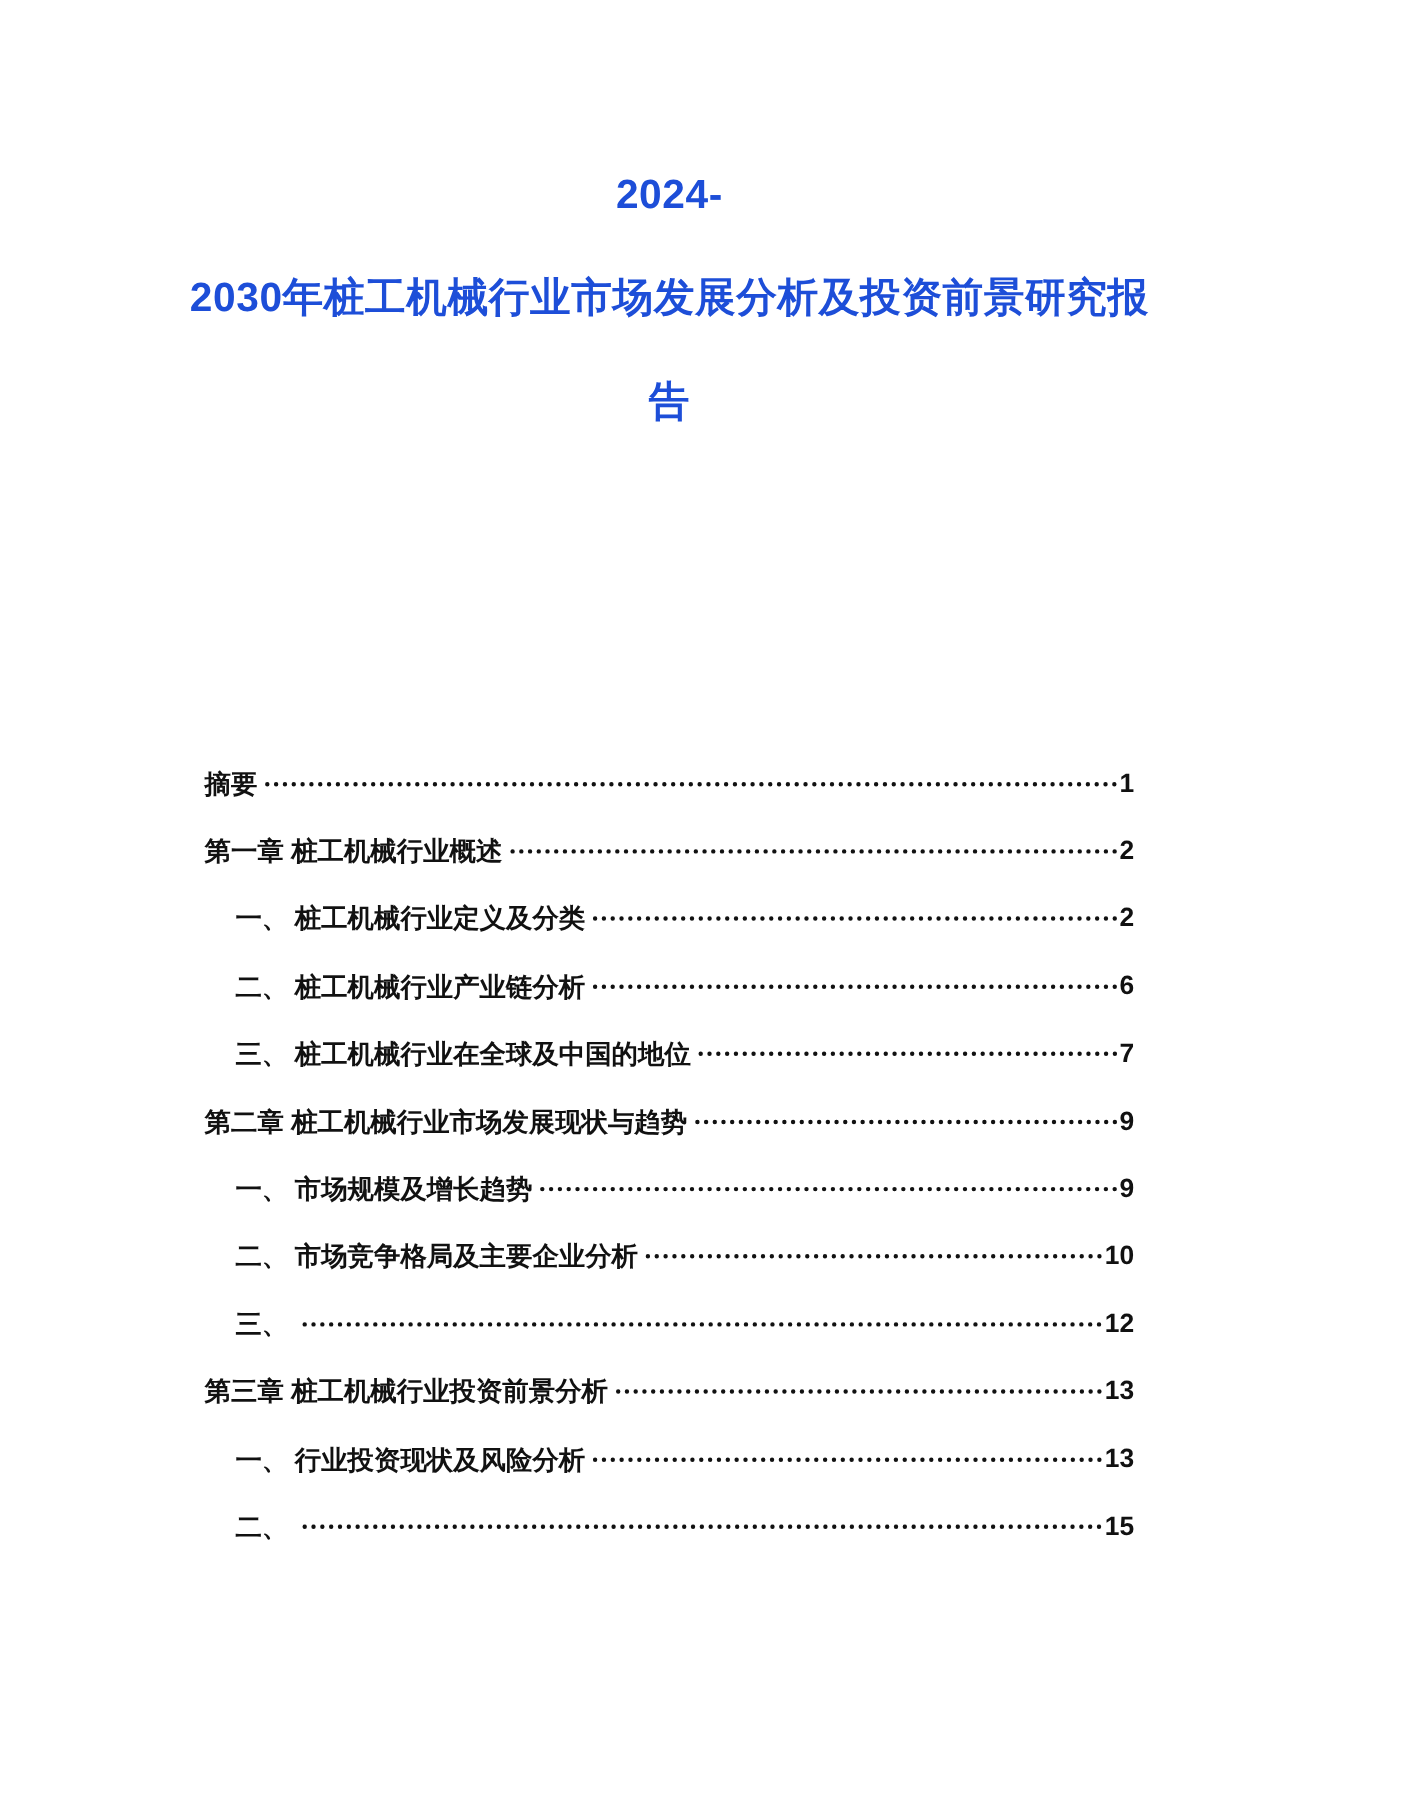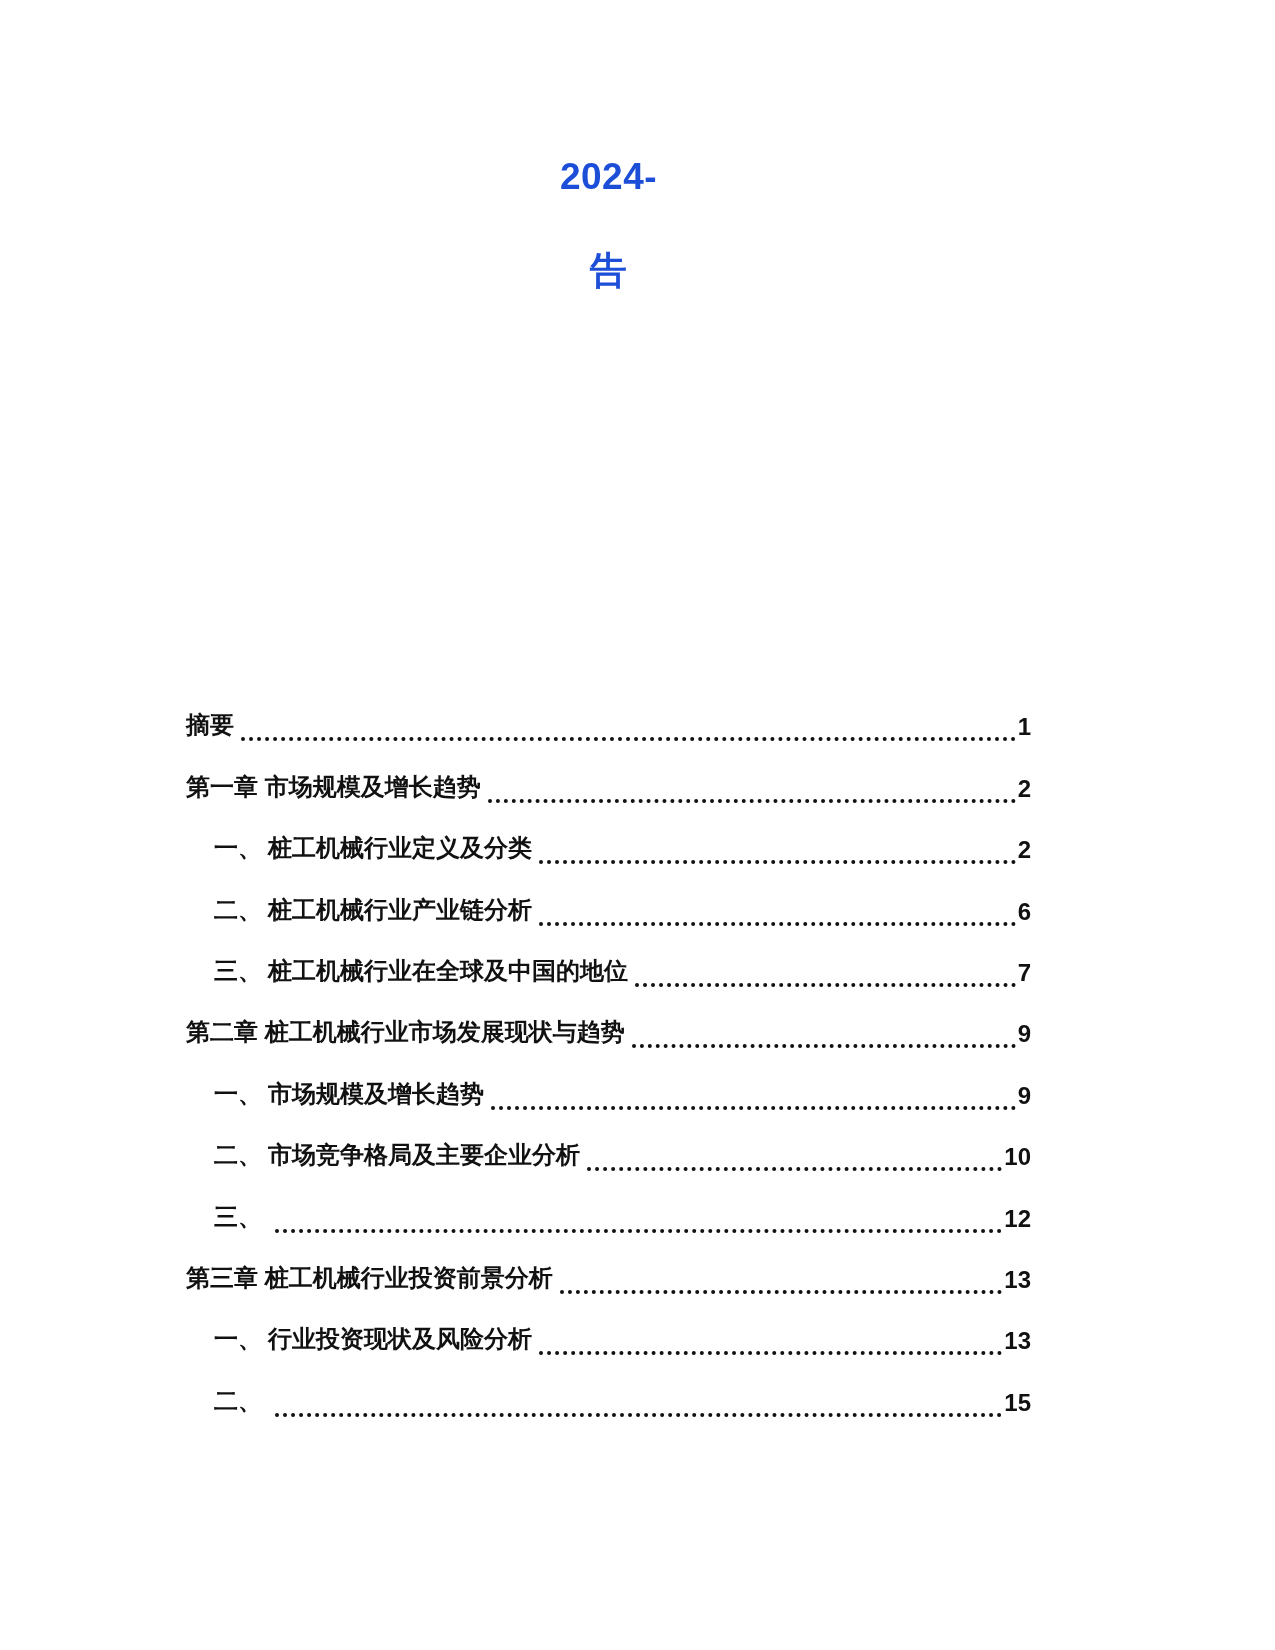--- a/index.html
+++ b/index.html
@@ -38,21 +38,21 @@
     position: absolute;
     left: 186px;
     top: 680px;
     width: 845px;
     font-size: 24px;
     font-weight: 700;
     color: #111111;
   }
   .toc-row {
     display: flex;
-    align-items: flex-end;
+    align-items: center;
     height: 61.4px;
     padding-top: 4px;
   }
   .toc-row.level-1 { padding-left: 28px; }
   .toc-prefix { display: none; }
   .level-1 .toc-prefix {
     display: block;
     flex: 0 0 54px;
     width: 54px;
     white-space: nowrap;
@@ -69,36 +69,37 @@
 </style>
 </head>
 <body>
 
 <div class="page">
 
   <div class="title-block" style="color: #1d4ed8;">
 
       <div class="title-line">2024-</div>
 
+      <div class="title-line">2030年桩工机械行业市场发展分析及投资前景研究报</div>
 
       <div class="title-line">告</div>
     </div>
 
   <div class="toc">
 
       <div class="toc-row level-0">
 
         <span class="toc-label">摘要</span>
         <span class="toc-leader"></span>
         <span class="toc-page">1</span>
       </div>
 
       <div class="toc-row level-0">
 
-        <span class="toc-label">第一章 市场规模及增长趋势</span>
+        <span class="toc-label">第一章 桩工机械行业概述</span>
         <span class="toc-leader"></span>
         <span class="toc-page">2</span>
       </div>
 
       <div class="toc-row level-1">
         <span class="toc-prefix">一、</span>
         <span class="toc-label">桩工机械行业定义及分类</span>
         <span class="toc-leader"></span>
         <span class="toc-page">2</span>
       </div>

